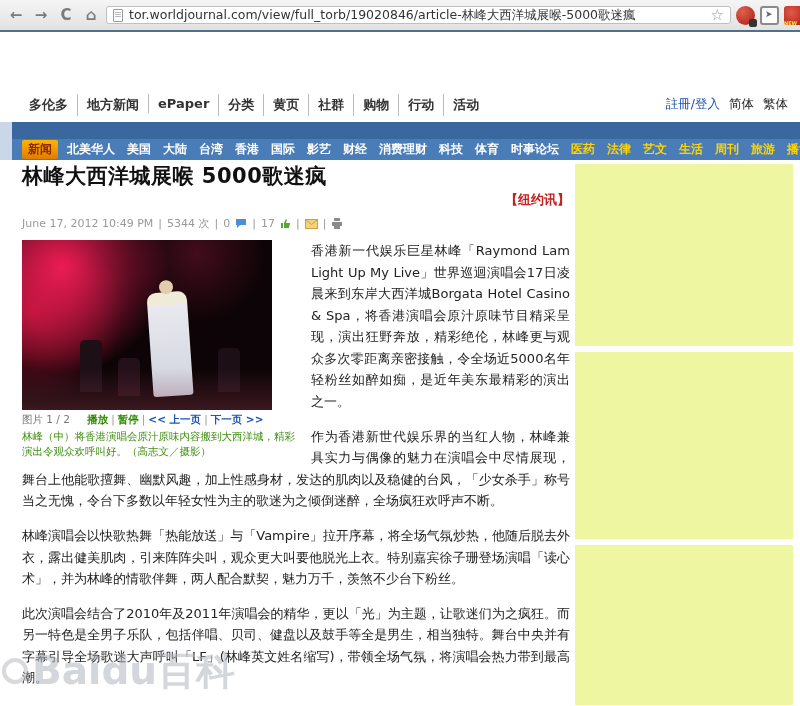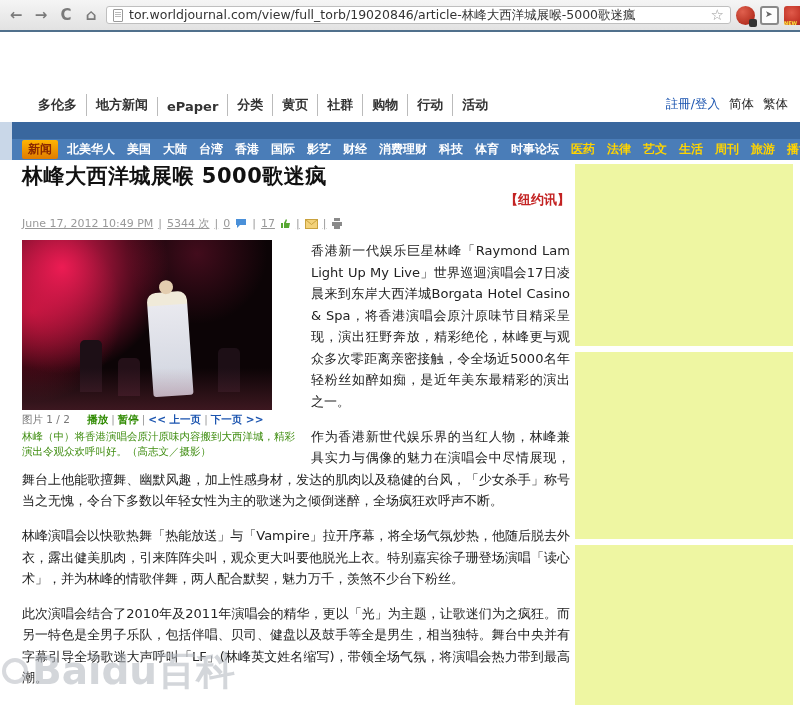--- a/index.html
+++ b/index.html
@@ -20,40 +20,40 @@
   .ext-red { background:radial-gradient(circle at 35% 30%, #e0604e, #a41d0f); }
   .ext-red::after { content:""; position:absolute; right:-2px; bottom:-2px; width:8px; height:8px; background:#333; border-radius:2px; }
   .ext-cast { border-radius:3px; border:2px solid #8a8a8a; background:#fdfdfd; }
   .ext-cast::after { content:"➤"; position:absolute; left:3px; top:1px; font-size:9px; color:#666; }
   .ext-new { border-radius:3px; background:radial-gradient(circle at 40% 35%, #e05a4a, #b01e12); margin-right:-9px; }
   .ext-new::after { content:"NEW"; position:absolute; bottom:-1px; left:0; font-size:5px; color:#ffe93c; font-weight:bold; }
 
   
   .page { position:relative; width:800px; height:672px; background:#fff; }
 
-  .tabs { position:absolute; left:29px; top:62px; display:flex; align-items:flex-end; }
+  .tabs { position:absolute; left:20px; top:62px; display:flex; align-items:flex-start; }
   .tab { font-size:13px; font-weight:bold; color:#333; padding:2px 9px; cursor:pointer; white-space:nowrap; }
   .tab + .tab { border-left:1px solid #bbb; }
   .lang-links { position:absolute; right:12px; top:64px; font-size:12.5px; font-weight:normal; display:flex; gap:9px; }
   .lang-links .reg { color:#1c55b0; cursor:pointer; }
   .lang-links .lng { color:#222; cursor:pointer; }
 
   .edge-strip { position:absolute; left:0; top:90px; width:12px; height:38px; background:#c9d7e8; }
   .bar-dark { position:absolute; left:12px; right:0; top:90px; height:17px; background:var(--dark_bar,#39679e); }
   .bar-nav { position:absolute; left:12px; right:0; top:107px; height:21px; background:var(--nav_bar,#4a7db8);
     display:flex; align-items:center; padding-left:10px; white-space:nowrap; overflow:hidden; }
   .nav-item { font-size:12px; font-weight:bold; color:#fff; padding:1px 6px; cursor:pointer; }
   .nav-item.s-yellow { color:#ffd400; }
   .nav-item.active { background:linear-gradient(#ffb400,#e07c00); color:#8a2800; border-radius:2px; margin-right:3px; }
 
   
   .article { position:absolute; left:22px; top:130px; width:548px; }
   .a-title { font-size:21px; font-weight:bold; color:#111; letter-spacing:0.5px; }
   .a-dateline { font-size:13px; font-weight:bold; color:#c32222; margin-top:1px;text-align:right; }
-  .a-meta { font-size:11px; color:#999; margin:7px 0 9px; display:flex; align-items:center; gap:5px;text-decoration:underline; }
+  .a-meta { font-size:11px; color:#999; margin:7px 0 9px; display:flex; align-items:center; gap:5px; }
   .a-meta svg { vertical-align:middle; }
 
   .photo-block { float:left; width:277px; margin:0 12px 4px 0; }
   .photo { width:250px; height:170px; background:#0c0406; position:relative; overflow:hidden; }
   .photo::before { content:""; position:absolute; inset:0;
     background:radial-gradient(circle at 16% 16%, rgba(255,30,90,.9), rgba(255,30,90,0) 42%),
                radial-gradient(circle at 4% 42%, rgba(210,20,60,.7), rgba(210,20,60,0) 35%),
                radial-gradient(circle at 70% 8%, rgba(120,20,50,.5), rgba(120,20,50,0) 30%); }
   .photo::after { content:""; position:absolute; left:0; bottom:0; width:100%; height:42px;
     background:linear-gradient(rgba(120,50,70,0), rgba(150,60,80,.35)); }

